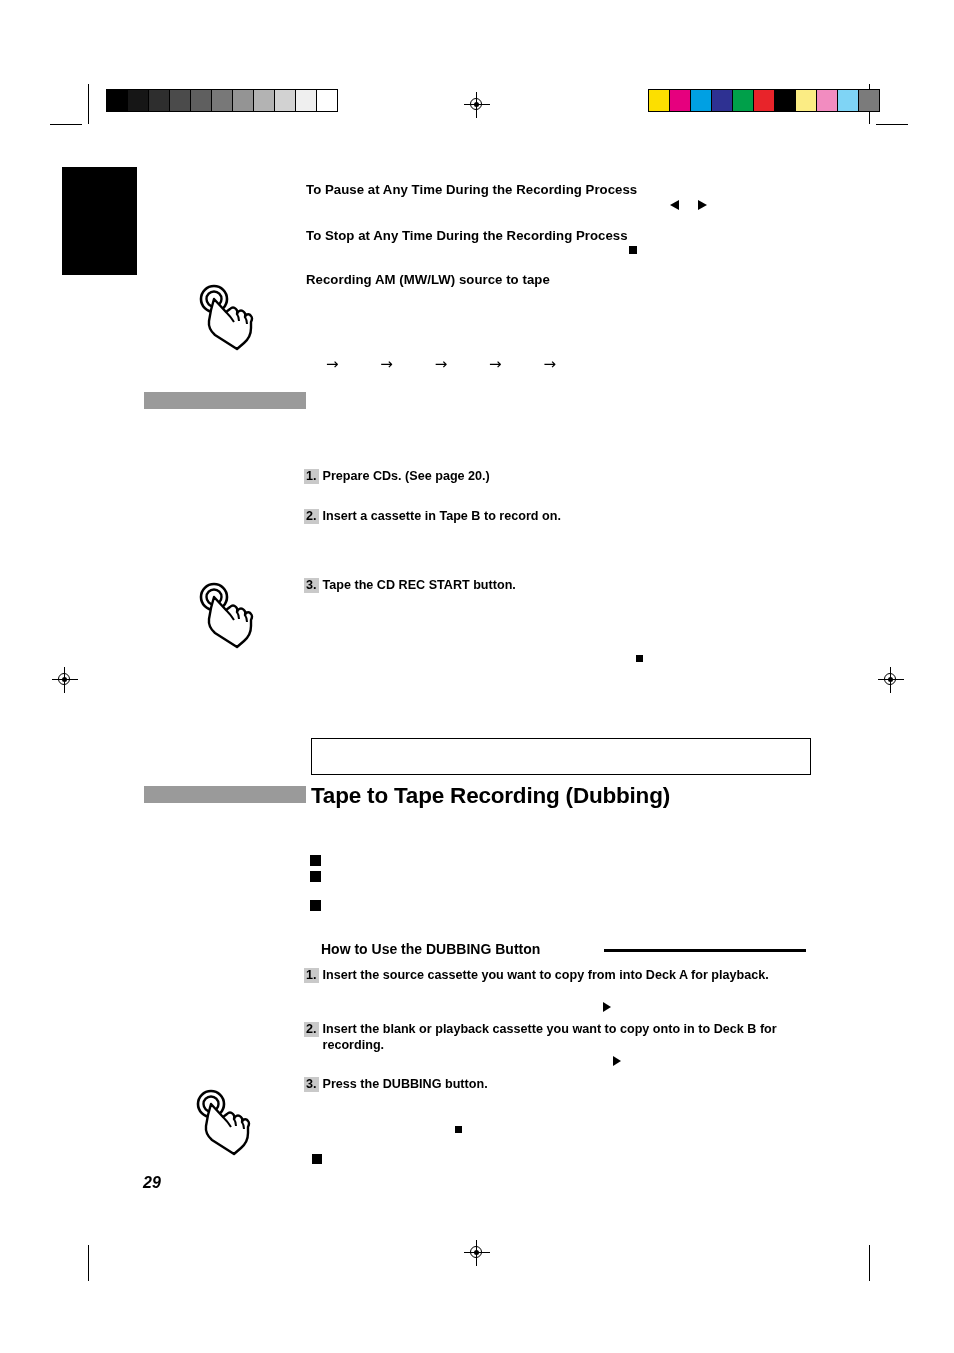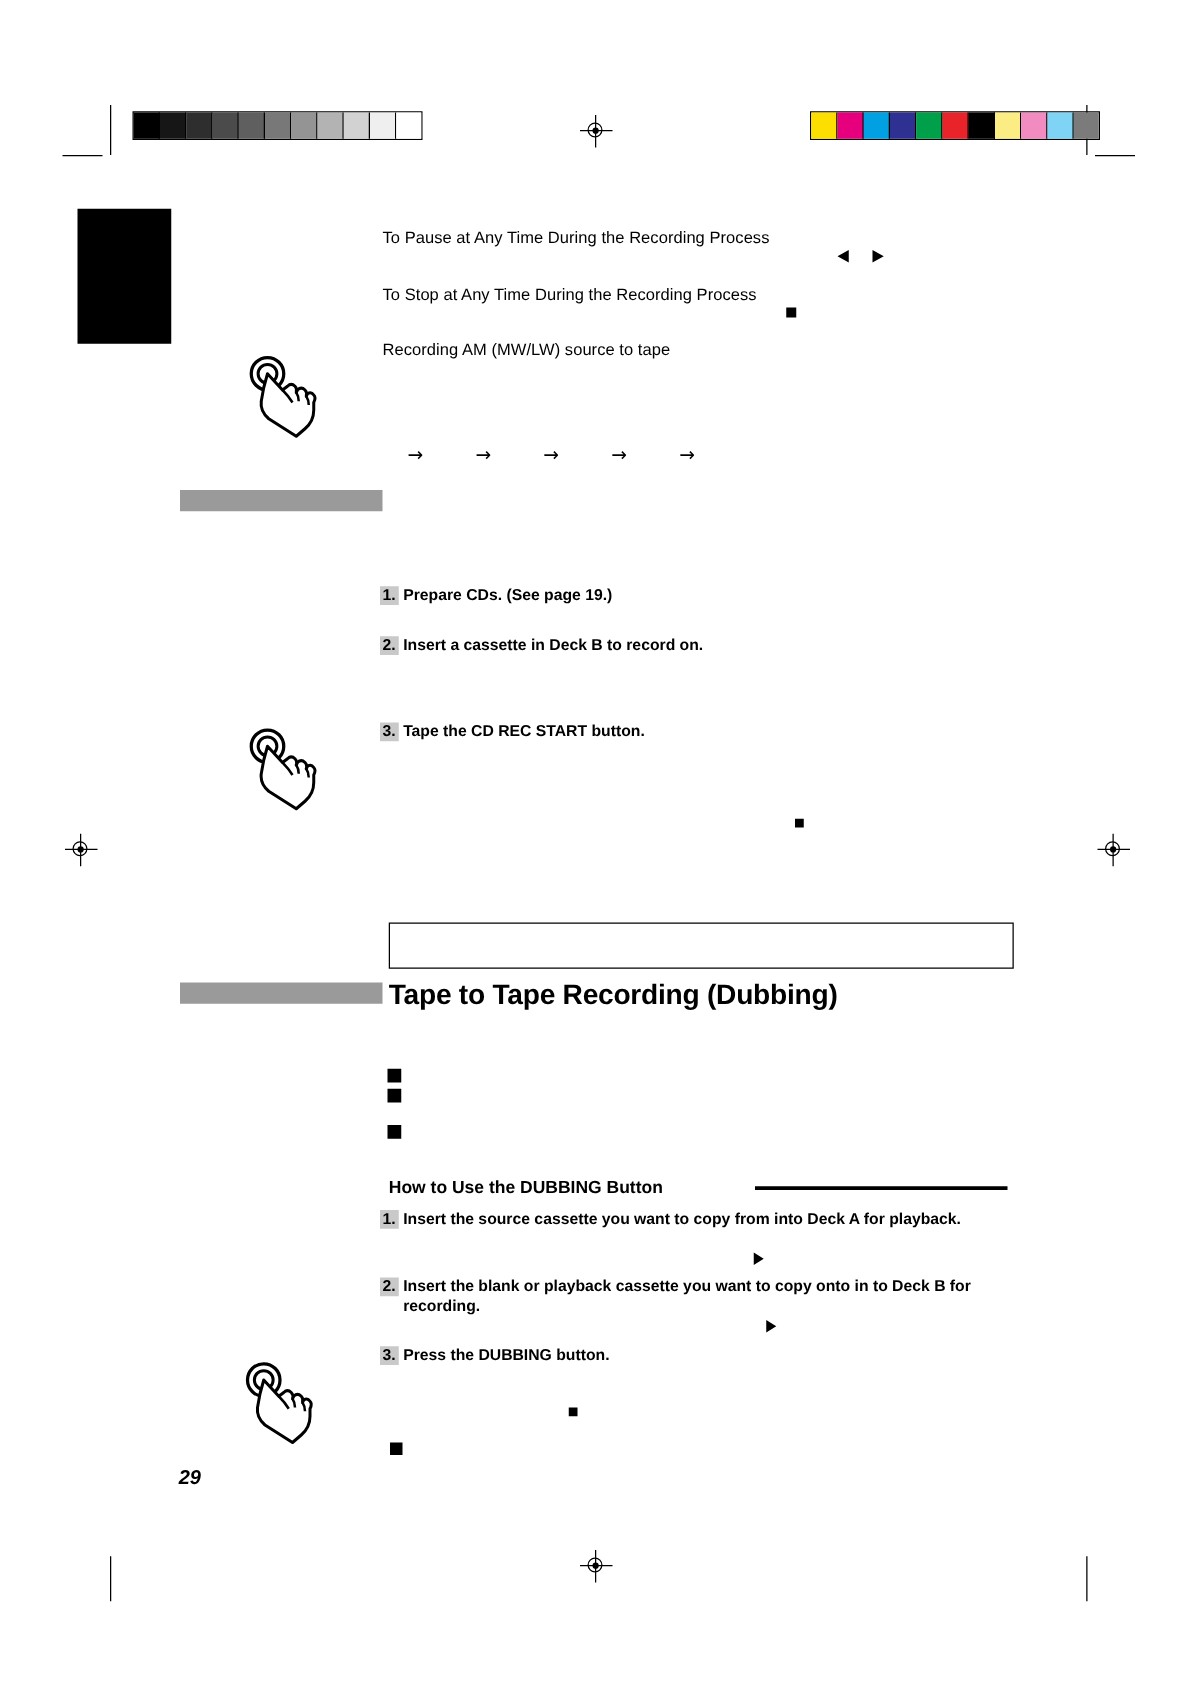--- a/index.html
+++ b/index.html
@@ -81,21 +81,21 @@
   
   .thumb-tab {
     position: absolute;
     background: #000000;
   }
 
   
   .subhead {
     position: absolute;
     font-size: 13.2px;
-    font-weight: normal;
+    font-weight: bold;
     letter-spacing: 0.05px;
     white-space: nowrap;
   }
   .section-title {
     position: absolute;
     font-size: 22.5px;
     font-weight: bold;
     letter-spacing: -0.2px;
     white-space: nowrap;
   }
@@ -269,26 +269,26 @@
     <span class="ar">→</span>
     <span class="ar">→</span>
     <span class="ar">→</span>
     <span class="ar">→</span>
   </div>
 
   <div class="section-rule" style="left:144px; top:392px; width:162px;"></div>
 
   <div class="step" style="left:304px; top:469px; width:420px;">
     <span class="num">1.</span>
-    <span class="txt">Prepare CDs. (See page 19.)</span>
+    <span class="txt">Prepare CDs. (See page 20.)</span>
   </div>
 
   <div class="step" style="left:304px; top:509px; width:420px;">
     <span class="num">2.</span>
-    <span class="txt">Insert a cassette in Deck B to record on.</span>
+    <span class="txt">Insert a cassette in Tape B to record on.</span>
   </div>
 
   <div class="step" style="left:304px; top:578px; width:420px;">
     <span class="num">3.</span>
     <span class="txt">Tape the CD REC START button.</span>
   </div>
 
   <div class="hand-icon" style="left:193px; top:581px;">
     <svg width="76" height="72" viewBox="0 0 76 72" xmlns="http://www.w3.org/2000/svg">
       <circle cx="21" cy="16" r="13" fill="#ffffff" stroke="#000000" stroke-width="2.6"></circle>
@@ -305,21 +305,21 @@
 
   <div class="note-box" style="left:311px; top:738px; width:500px; height:37px;"></div>
 
   <div class="section-rule" style="left:144px; top:786px; width:162px;"></div>
   <div class="section-title" style="left:311px; top:783px;">Tape to Tape Recording (Dubbing)</div>
 
   <div class="sq-bullet" style="left:310px; top:855px; width:11px; height:11px;"></div>
   <div class="sq-bullet" style="left:310px; top:871px; width:11px; height:11px;"></div>
   <div class="sq-bullet" style="left:310px; top:900px; width:11px; height:11px;"></div>
 
-  <div class="minihead" style="left:311px; top:941px;">How to Use the DUBBING Button</div>
+  <div class="minihead" style="left:321px; top:941px;">How to Use the DUBBING Button</div>
   <div class="minihead-rule" style="left:604px; top:949px; width:202px;"></div>
 
   <div class="step" style="left:304px; top:968px; width:500px;">
     <span class="num">1.</span>
     <span class="txt">Insert the source cassette you want to copy from into Deck A for playback.</span>
   </div>
   <div class="tri-right" style="left:603px; top:1002px; border-left-width:8px; border-top-width:5px; border-bottom-width:5px;"></div>
 
   <div class="step" style="left:304px; top:1022px; width:500px;">
     <span class="num">2.</span>

